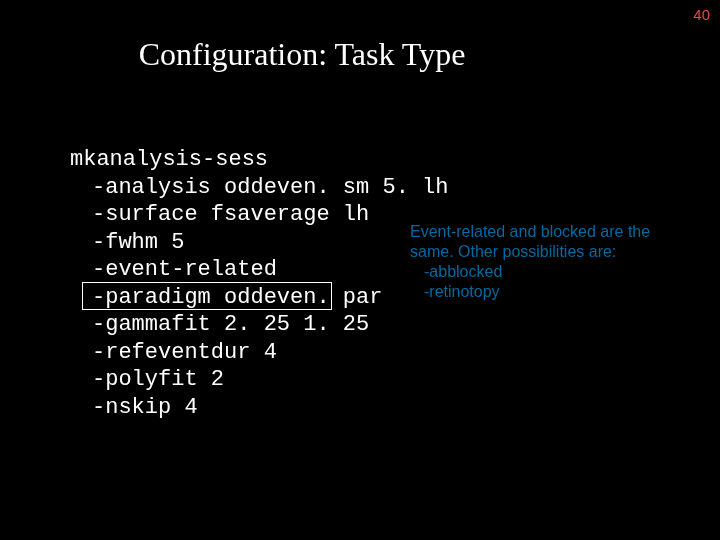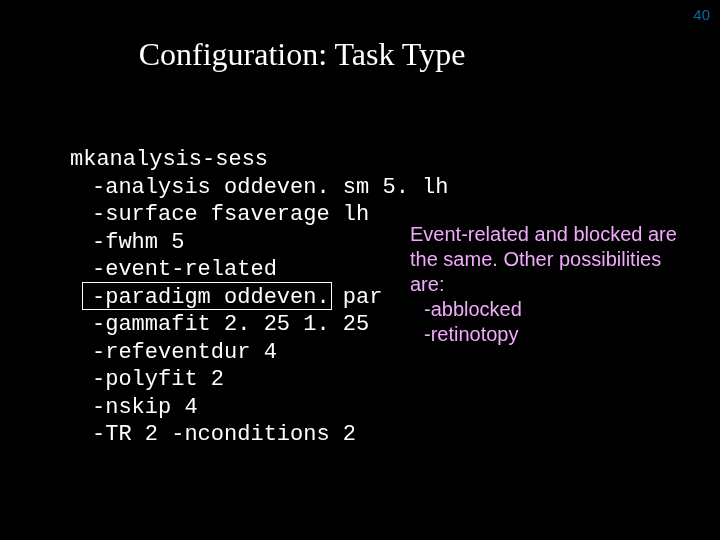--- a/index.html
+++ b/index.html
@@ -16,21 +16,21 @@
     position: relative;
     width: 720px;
     height: 540px;
   }
   .page-number {
     position: absolute;
     top: 6px;
     right: 10px;
     font-family: Arial, Helvetica, sans-serif;
     font-size: 15px;
-    color: #0369a1;
+    color: #ef4444;
   }
   .title {
     position: absolute;
     top: 36px;
     left: 0;
     width: 604px;
     text-align: center;
     font-size: 32px;
     font-weight: 400;
     color: #fff;
@@ -57,23 +57,23 @@
     position: absolute;
     border: 1px solid #fff;
     pointer-events: none;
   }
   .note-block {
     position: absolute;
     top: 222px;
     left: 410px;
     width: 280px;
     font-family: Arial, Helvetica, sans-serif;
-    font-size: 20px;
+    font-size: 16px;
     line-height: 1.25;
-    color: #f0abfc;
+    color: #0369a1;
   }
   .note-block .note-line {
     margin: 0;
     white-space: pre-wrap;
   }
   .note-block .note-sub {
     margin: 0;
     padding-left: 14px;
     white-space: pre;
   }
@@ -91,21 +91,20 @@
     <p class="cmd">mkanalysis-sess</p>
     <p class="arg">-analysis oddeven. sm 5. lh</p>
     <p class="arg">-surface fsaverage lh</p>
     <p class="arg">-fwhm 5</p>
     <p class="arg">-event-related</p>
     <p class="arg">-paradigm oddeven. par</p>
     <p class="arg">-gammafit 2. 25 1. 25</p>
     <p class="arg">-refeventdur 4</p>
     <p class="arg">-polyfit 2</p>
     <p class="arg">-nskip 4</p>
-    <p class="arg">-TR 2 -nconditions 2</p>
   </div>
 
   <div class="highlight-box" style="top:282px; left:82px; width:248px; height:26px;"></div>
 
   <div class="note-block">
     <p class="note-line">Event-related and blocked are the same. Other possibilities are:</p>
     <p class="note-sub">-abblocked</p>
     <p class="note-sub">-retinotopy</p>
   </div>
 

